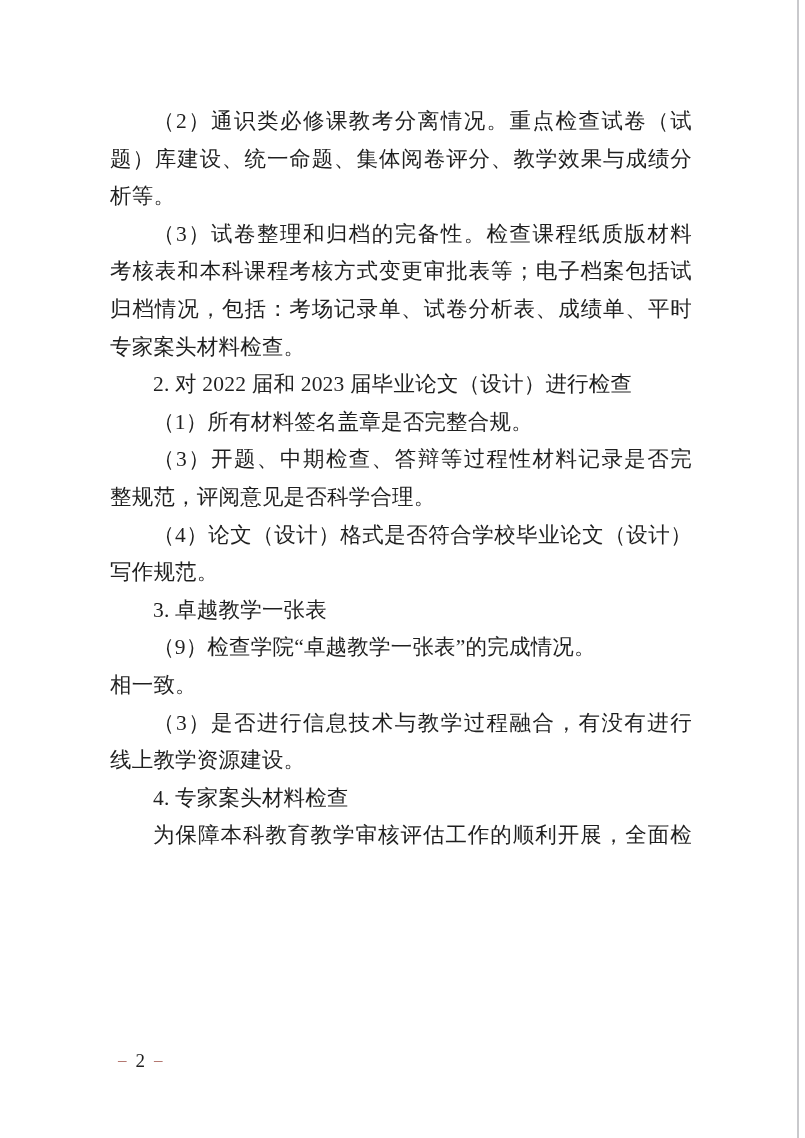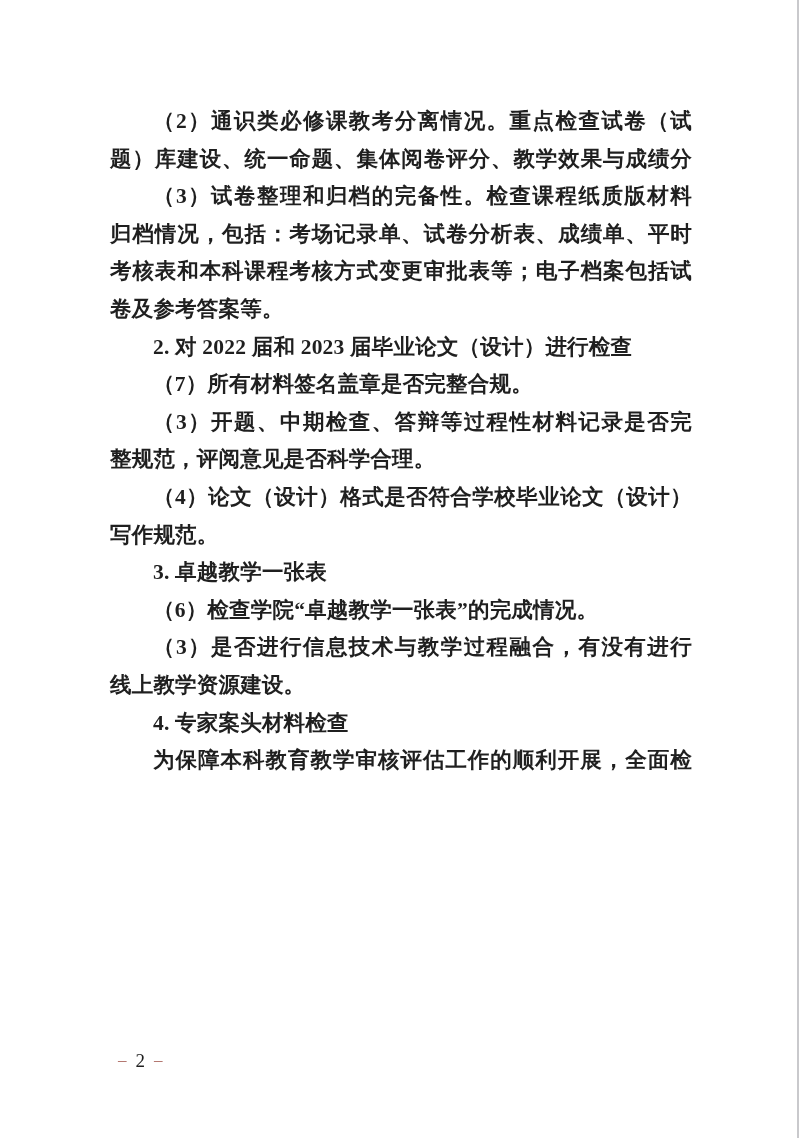--- a/index.html
+++ b/index.html
@@ -29,21 +29,20 @@
     top: 103px;
     width: 582px;
     color: var(--text-color, #1f1f1f);
     font-size: 21.5px;
   }
   .text-line {
     height: 37.6px;
     line-height: 37.6px;
     white-space: nowrap;
     letter-spacing: 0.2px;
-    font-weight: bold;
   }
   .text-line.indent {
     padding-left: 43px;
   }
   .text-line.justify {
     white-space: normal;
     text-align: justify;
     text-align-last: justify;
   }
   .footer {
@@ -65,32 +64,34 @@
     color: var(--text-color, #1f1f1f);
   }
 </style>
 </head>
 <body>
 
 <div class="page" style="--page-bg: #ffffff; --text-color: #1f1f1f; --edge-line: #c9c9cc; --dash-color: #a8625a;">
   <div class="content">
       <div class="text-line indent justify">（2）通识类必修课教考分离情况。重点检查试卷（试</div>
       <div class="text-line justify">题）库建设、统一命题、集体阅卷评分、教学效果与成绩分</div>
+      <div class="text-line">析等。</div>
       <div class="text-line indent justify">（3）试卷整理和归档的完备性。检查课程纸质版材料</div>
+      <div class="text-line justify">考核表和本科课程考核方式变更审批表等；电子档案包括试</div>
       <div class="text-line justify">归档情况，包括：考场记录单、试卷分析表、成绩单、平时</div>
-      <div class="text-line justify">考核表和本科课程考核方式变更审批表等；电子档案包括试</div>
-      <div class="text-line">卷及参考答案等。</div>
+      <div class="text-line">专家案头材料检查。</div>
       <div class="text-line indent">2. 对 2022 届和 2023 届毕业论文（设计）进行检查</div>
-      <div class="text-line indent">（7）所有材料签名盖章是否完整合规。</div>
+      <div class="text-line indent">（1）所有材料签名盖章是否完整合规。</div>
       <div class="text-line indent justify">（3）开题、中期检查、答辩等过程性材料记录是否完</div>
       <div class="text-line">整规范，评阅意见是否科学合理。</div>
       <div class="text-line indent justify">（4）论文（设计）格式是否符合学校毕业论文（设计）</div>
       <div class="text-line">写作规范。</div>
       <div class="text-line indent">3. 卓越教学一张表</div>
-      <div class="text-line indent">（6）检查学院“卓越教学一张表”的完成情况。</div>
+      <div class="text-line indent">（9）检查学院“卓越教学一张表”的完成情况。</div>
+      <div class="text-line">相一致。</div>
       <div class="text-line indent justify">（3）是否进行信息技术与教学过程融合，有没有进行</div>
       <div class="text-line">线上教学资源建设。</div>
       <div class="text-line indent">4. 专家案头材料检查</div>
       <div class="text-line indent justify">为保障本科教育教学审核评估工作的顺利开展，全面检</div>
     </div>
 
   <div class="footer">
     <span class="dash">–</span>
     <span class="num">2</span>
     <span class="dash">–</span>

